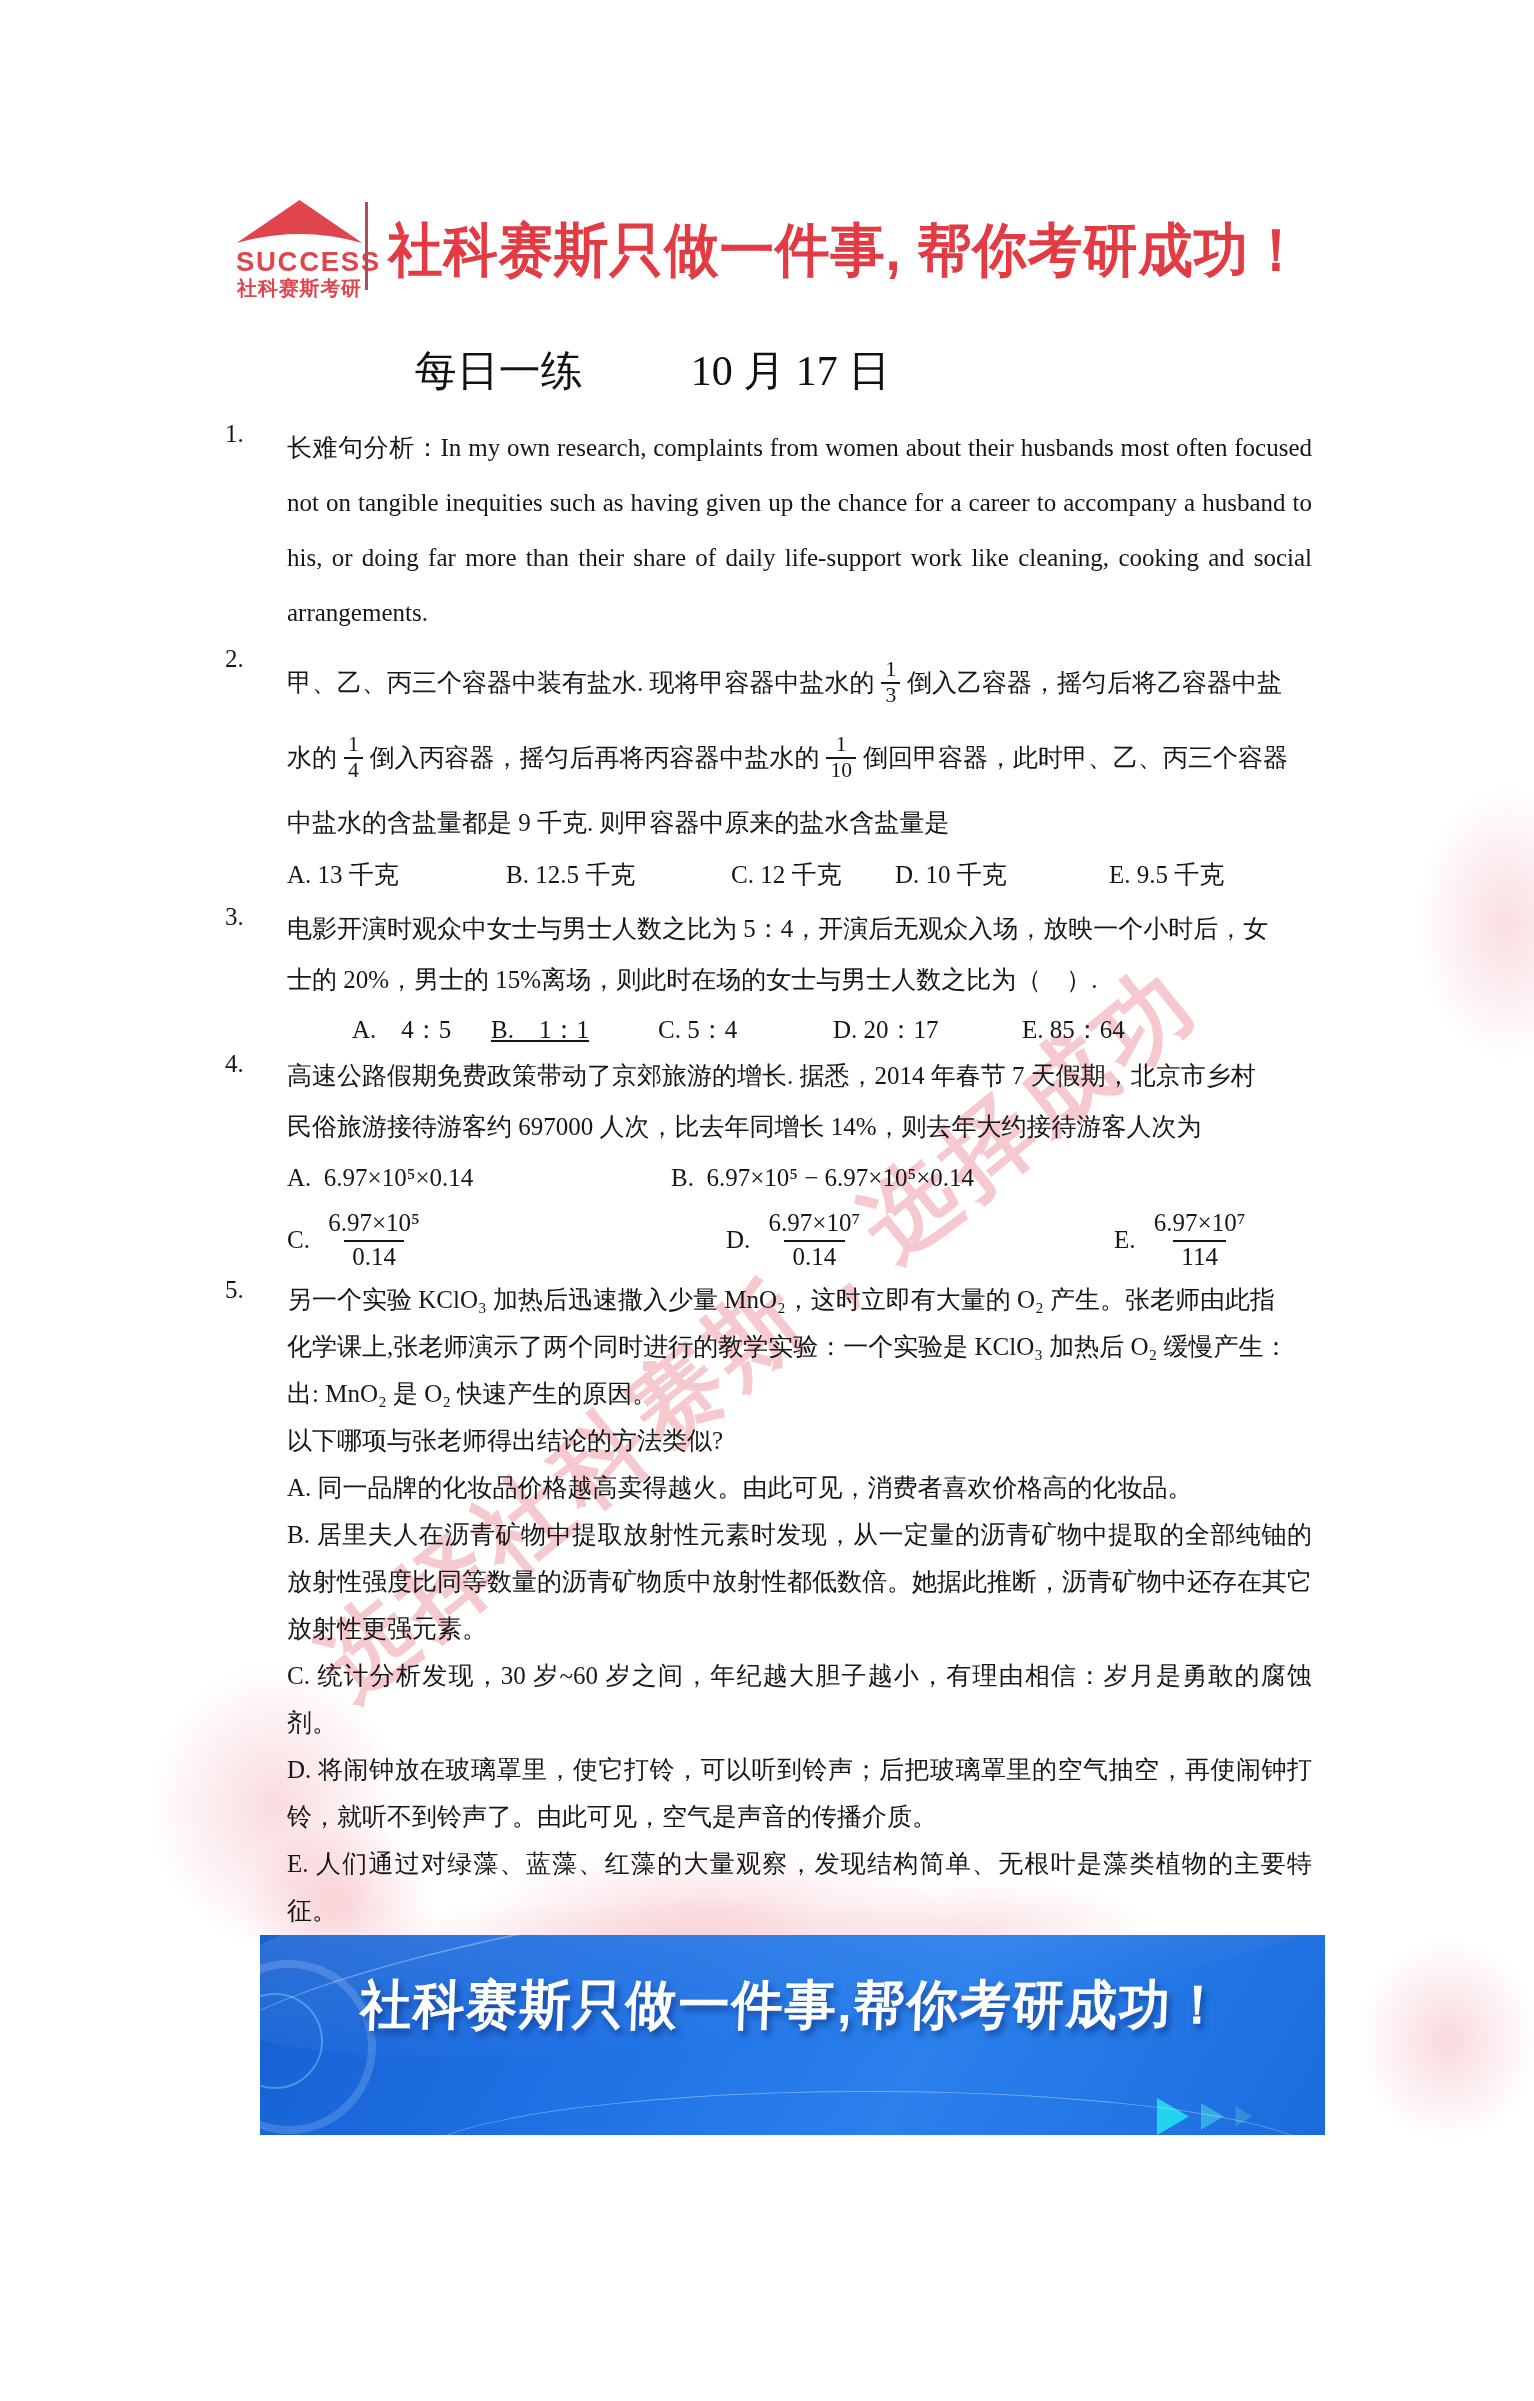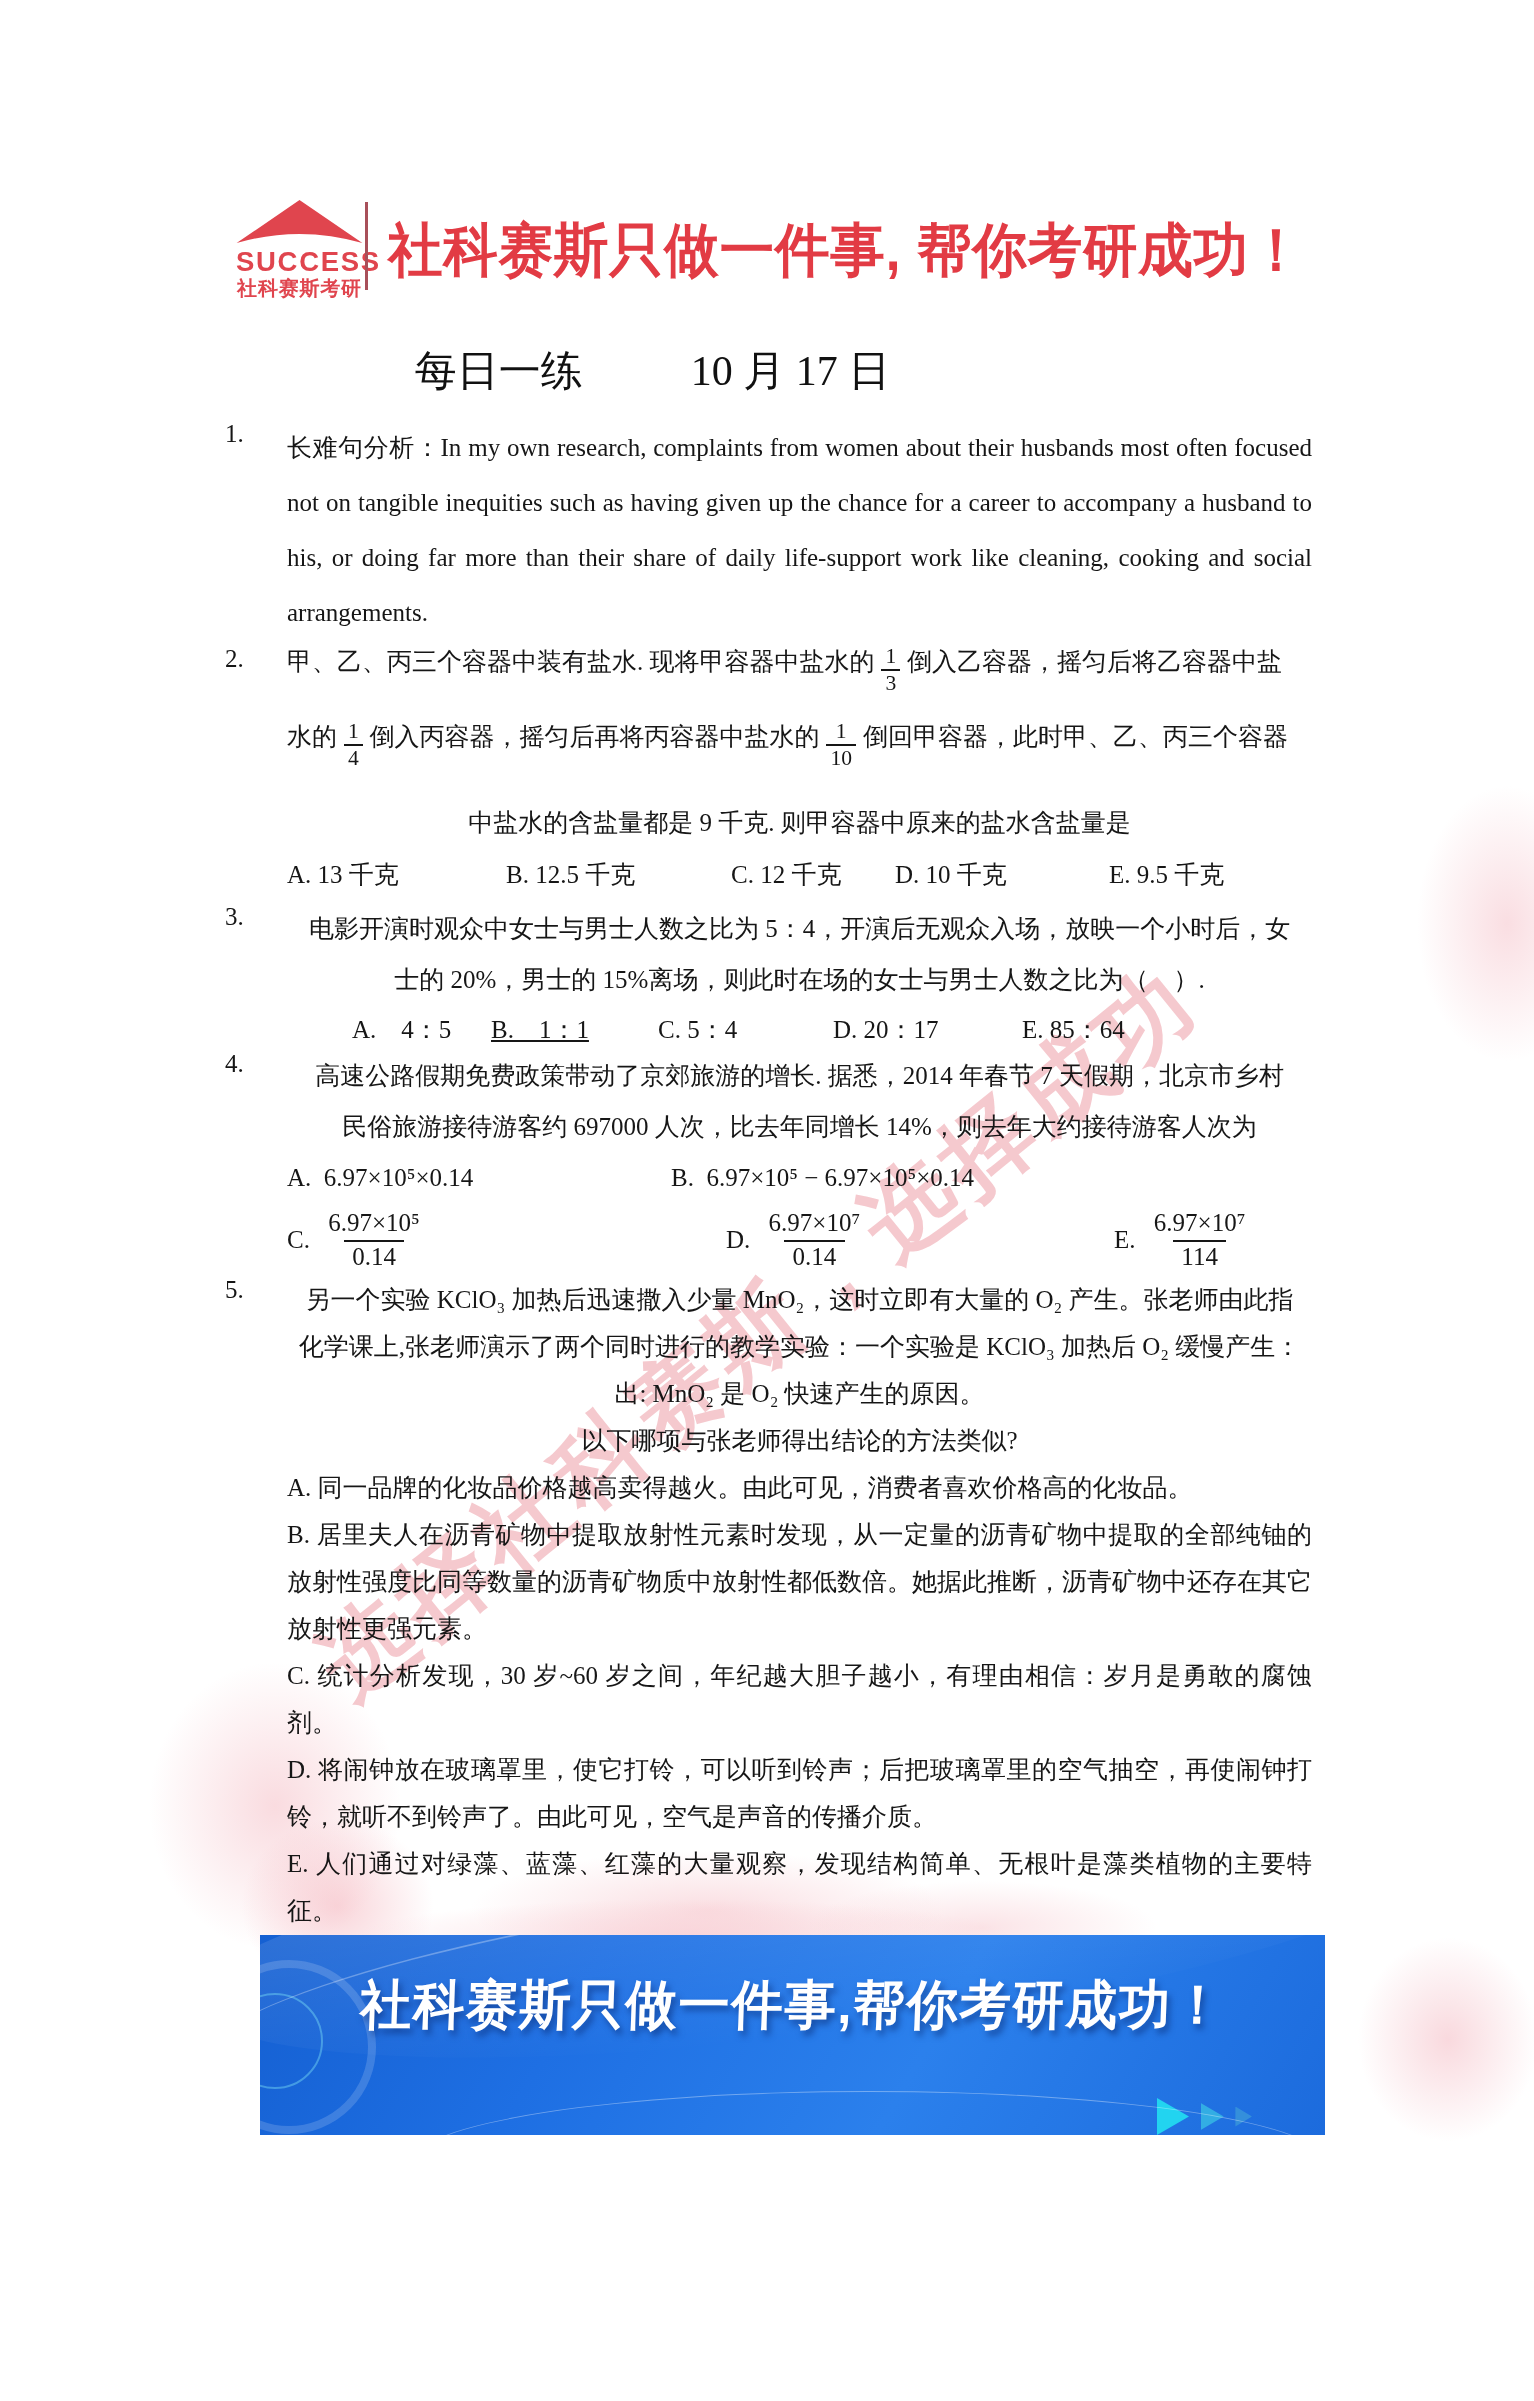--- a/index.html
+++ b/index.html
@@ -53,28 +53,28 @@
     font-size:93px; font-weight:700; letter-spacing:6.7px; white-space:nowrap;
     color:rgba(226,106,118,.36);
     transform:rotate(-39deg); transform-origin:0 50%;
     pointer-events:none;
   }
 
   
   .q{position:absolute; left:287px; width:1025px; font-size:25px;}
   .qnum{position:absolute; left:-62px; top:0; width:50px; font-size:25px;}
   .para{text-align:justify;}
-  .ln{white-space:nowrap;text-align:center;}
+  .ln{white-space:nowrap;}
   .q1{top:420px;} .q1 .para{line-height:55px;}
   .q2{top:645px;}
   .q3{top:903px;} .q3 .ln{line-height:51px;}
   .q4{top:1050px;} .q4 .ln{line-height:51px;}
   .q5{top:1276px;} .q5 .ln{line-height:47px;} .q5 .para{line-height:47px; margin:0;}
 
-  .fracline{display:flex; height:75px; gap:6.7px; white-space:nowrap;}
+  .fracline{display:flex; align-items:center; height:75px; gap:6.7px; white-space:nowrap;}
   .vfrac{display:inline-flex; flex-direction:column; align-items:center;
          font-size:21.6px; line-height:23px; vertical-align:middle;}
   .vfrac .den{border-top:2.1px solid #161616; padding:0.8px 4.2px 0;}
   .vfrac .num{padding:0 4.2px 0.8px;}
 
   .optrow{position:relative; height:50px; line-height:50px; white-space:nowrap;}
   .optrow .opt{position:absolute; top:0;}
   .q2 .o0{left:0;} .q2 .o1{left:219px;text-align:right;} .q2 .o2{left:444px;} .q2 .o3{left:608px;} .q2 .o4{left:822px;}
   .q3 .o0{left:28px;margin-left:37px;} .q3 .o1{left:204px;text-decoration:underline;} .q3 .o2{left:371px;} .q3 .o3{left:546px;} .q3 .o4{left:735px;}
   .q4 .row1{position:relative; height:52px; line-height:52px;}

